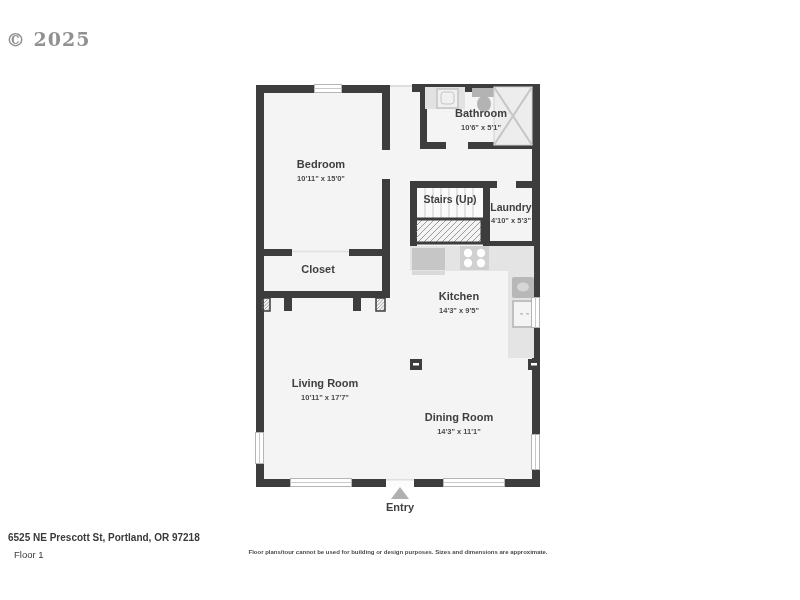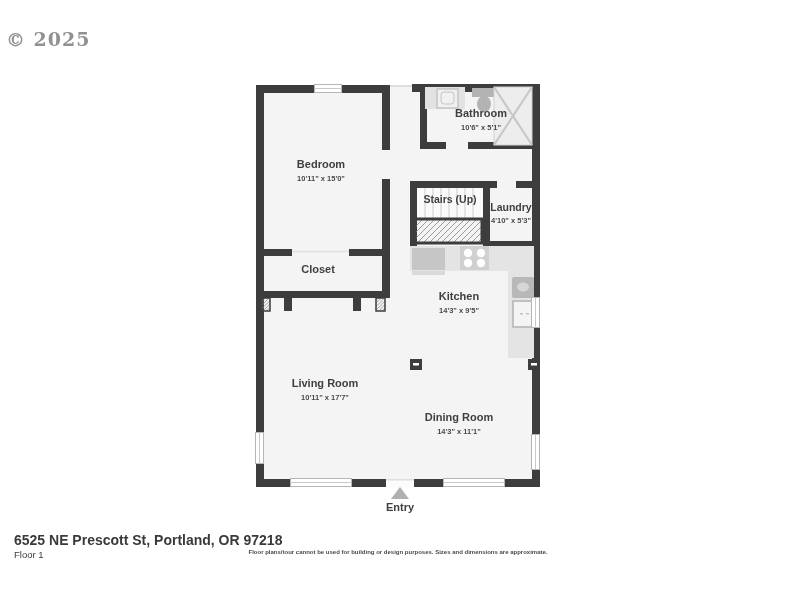--- a/index.html
+++ b/index.html
@@ -1,20 +1,20 @@
 <!DOCTYPE html>
 <html><head>
 <meta charset="utf-8">
 <style>
   html,body{margin:0;padding:0;background:#ffffff;width:800px;height:600px;overflow:hidden;
     font-family:"Liberation Sans",sans-serif;}
   #canvas{position:relative;width:800px;height:566px;background:#fff;}
   #watermark{position:absolute;left:6px;top:28px;font-family:"DejaVu Serif",serif;
     font-weight:bold;font-size:19px;color:#919191;letter-spacing:1px;}
-  #address{position:absolute;left:14px;top:532px;font-size:14px;font-weight:bold;color:#3a3a3a;}
+  #address{position:absolute;left:8px;top:532px;font-size:10px;font-weight:bold;color:#3a3a3a;}
   #floor-label{position:absolute;left:14px;top:549px;font-size:9.5px;font-weight:normal;color:#3a3a3a;}
   #disclaimer{position:absolute;left:398px;top:549px;transform:translateX(-50%);
     font-size:6px;font-weight:bold;color:#4a4a4a;white-space:nowrap;}
   svg{position:absolute;left:0;top:0;}
   .wall{fill:#3d3d3d;}
   .floor{fill:#f4f4f4;}
   .win{fill:#ffffff;stroke:#b5b5b5;stroke-width:1;}
   .winline{stroke:#c9c9c9;stroke-width:1;fill:none;}
   .openline{fill:#dedede;}
   .counter{fill:#e4e4e4;}

